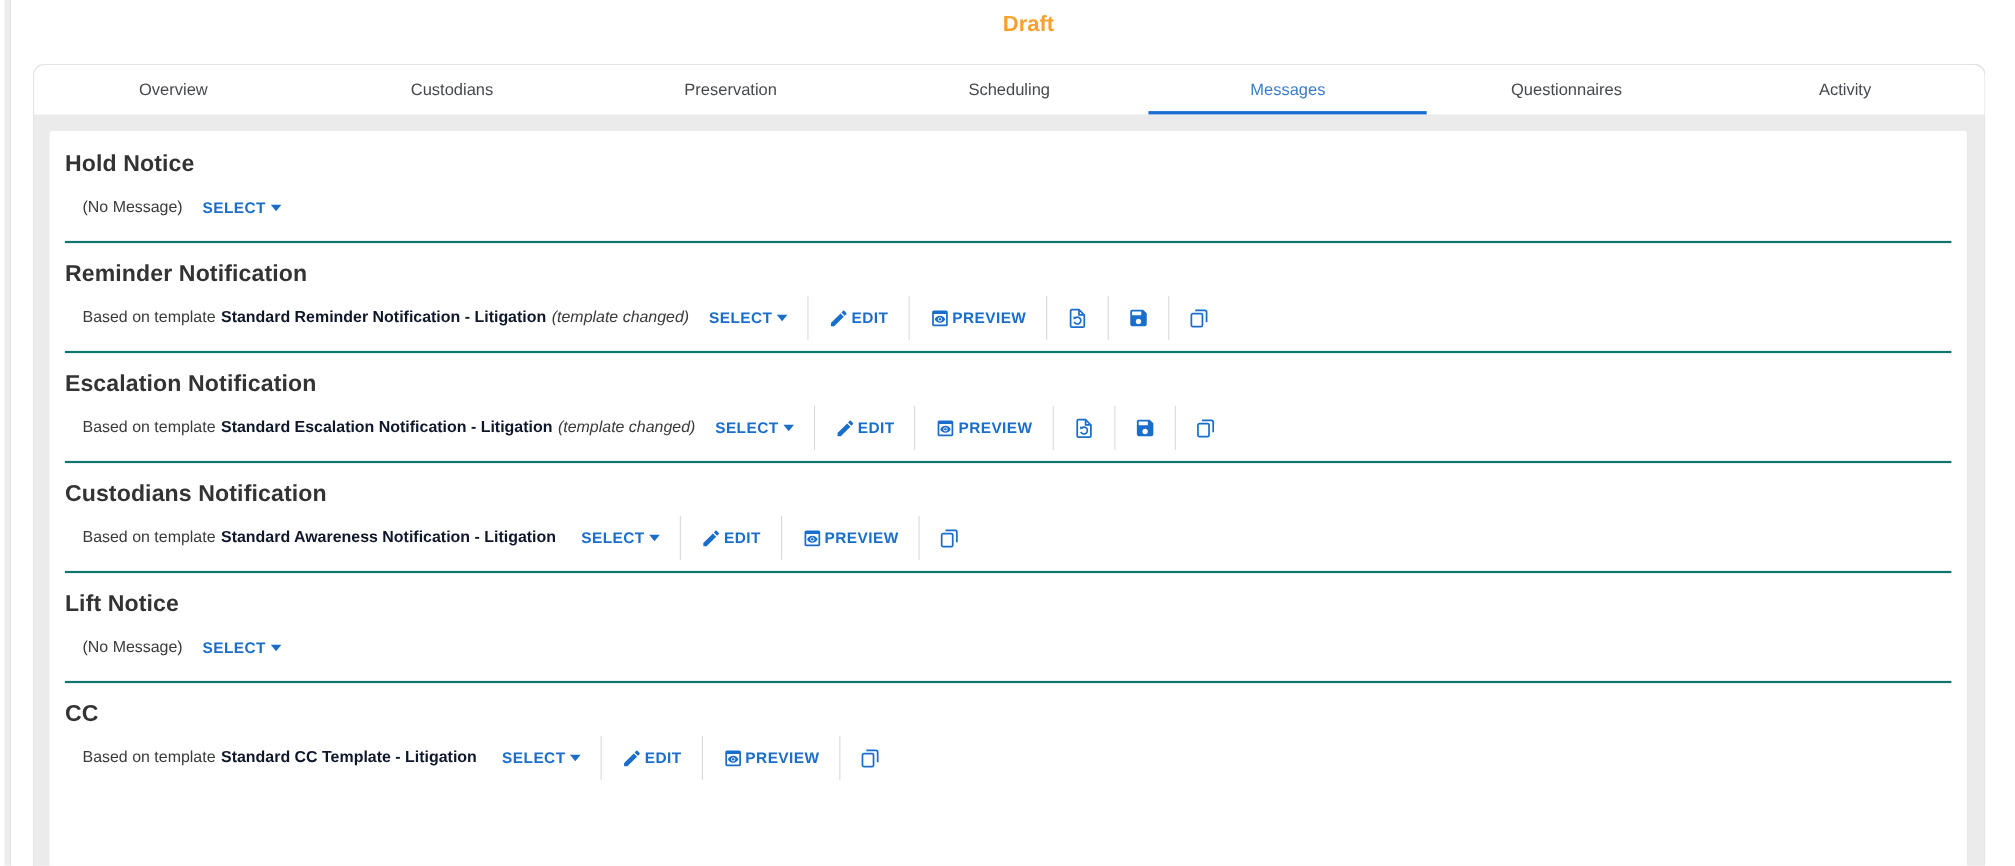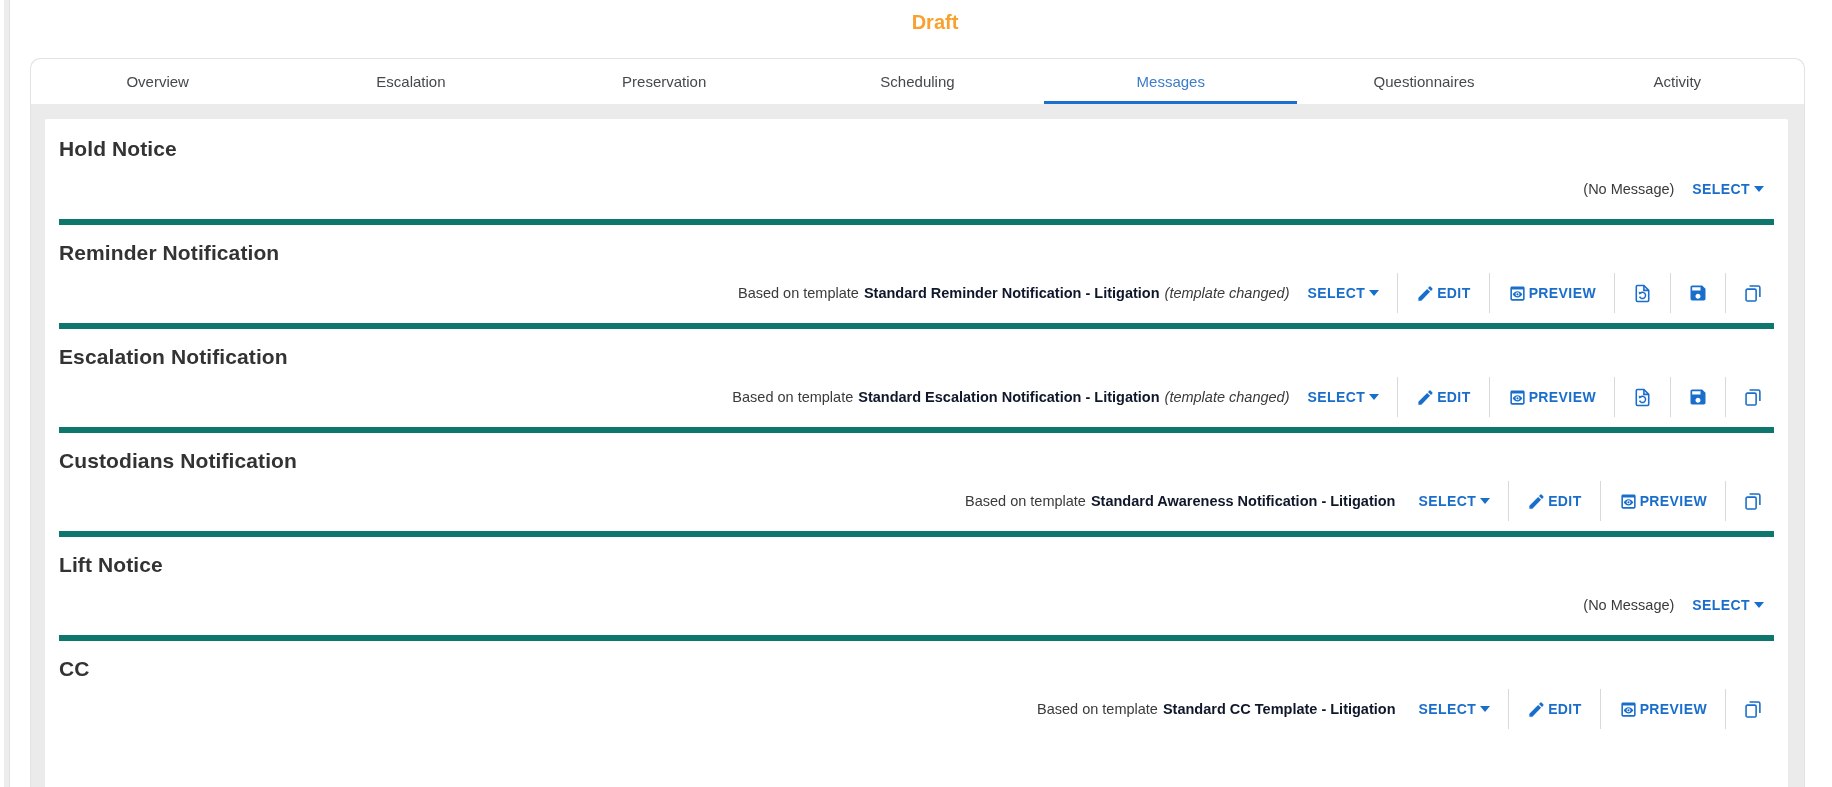--- a/index.html
+++ b/index.html
@@ -39,28 +39,28 @@
     content: ""; position: absolute; left: 0; right: 0; bottom: 0; height: 3px;
     background: #1b6fd0;
   }
   .card {
     margin: 15px 16px 0 14px;
     background: #ffffff;
     min-height: 690px;
     padding: 2px 14px 0 14px;
     border-radius: 2px;
   }
-  .section { padding: 12px 0 10px 0; border-bottom: 6px solid #0f766e; }
+  .section { padding: 12px 0 10px 0; border-bottom: 2px solid #0f766e; }
   .section:last-child { border-bottom: none; }
   .section h2 {
     font-size: 21px; font-weight: 600; color: #333333;
     letter-spacing: 0.1px; margin: 4px 0 8px 0;
   }
   .sub-row {
-    display: flex; justify-content: flex-end; align-items: stretch;
+    display: flex; justify-content: flex-start; align-items: stretch;
     min-height: 40px; margin-left: 16px;
   }
   .sub-text {
     display: flex; align-items: center;
     font-size: 14.5px; color: #3a3a3a;
   }
   .tpl-link {
     color: #0f172a; font-weight: 700; margin: 0 5px; cursor: pointer;
     text-decoration: none;
   }
@@ -111,21 +111,21 @@
 </svg>
 
 <div class="edge-strip"></div>
 
 <div class="page">
   <div class="draft-title">Draft</div>
 
   <div class="panel">
     <div class="tabbar">
       <div class="tab">Overview</div>
-      <div class="tab">Escalation</div>
+      <div class="tab">Custodians</div>
       <div class="tab">Preservation</div>
       <div class="tab">Scheduling</div>
       <div class="tab active">Messages</div>
       <div class="tab">Questionnaires</div>
       <div class="tab">Activity</div>
     </div>
 
     <div class="card">
 
       <div class="section">

